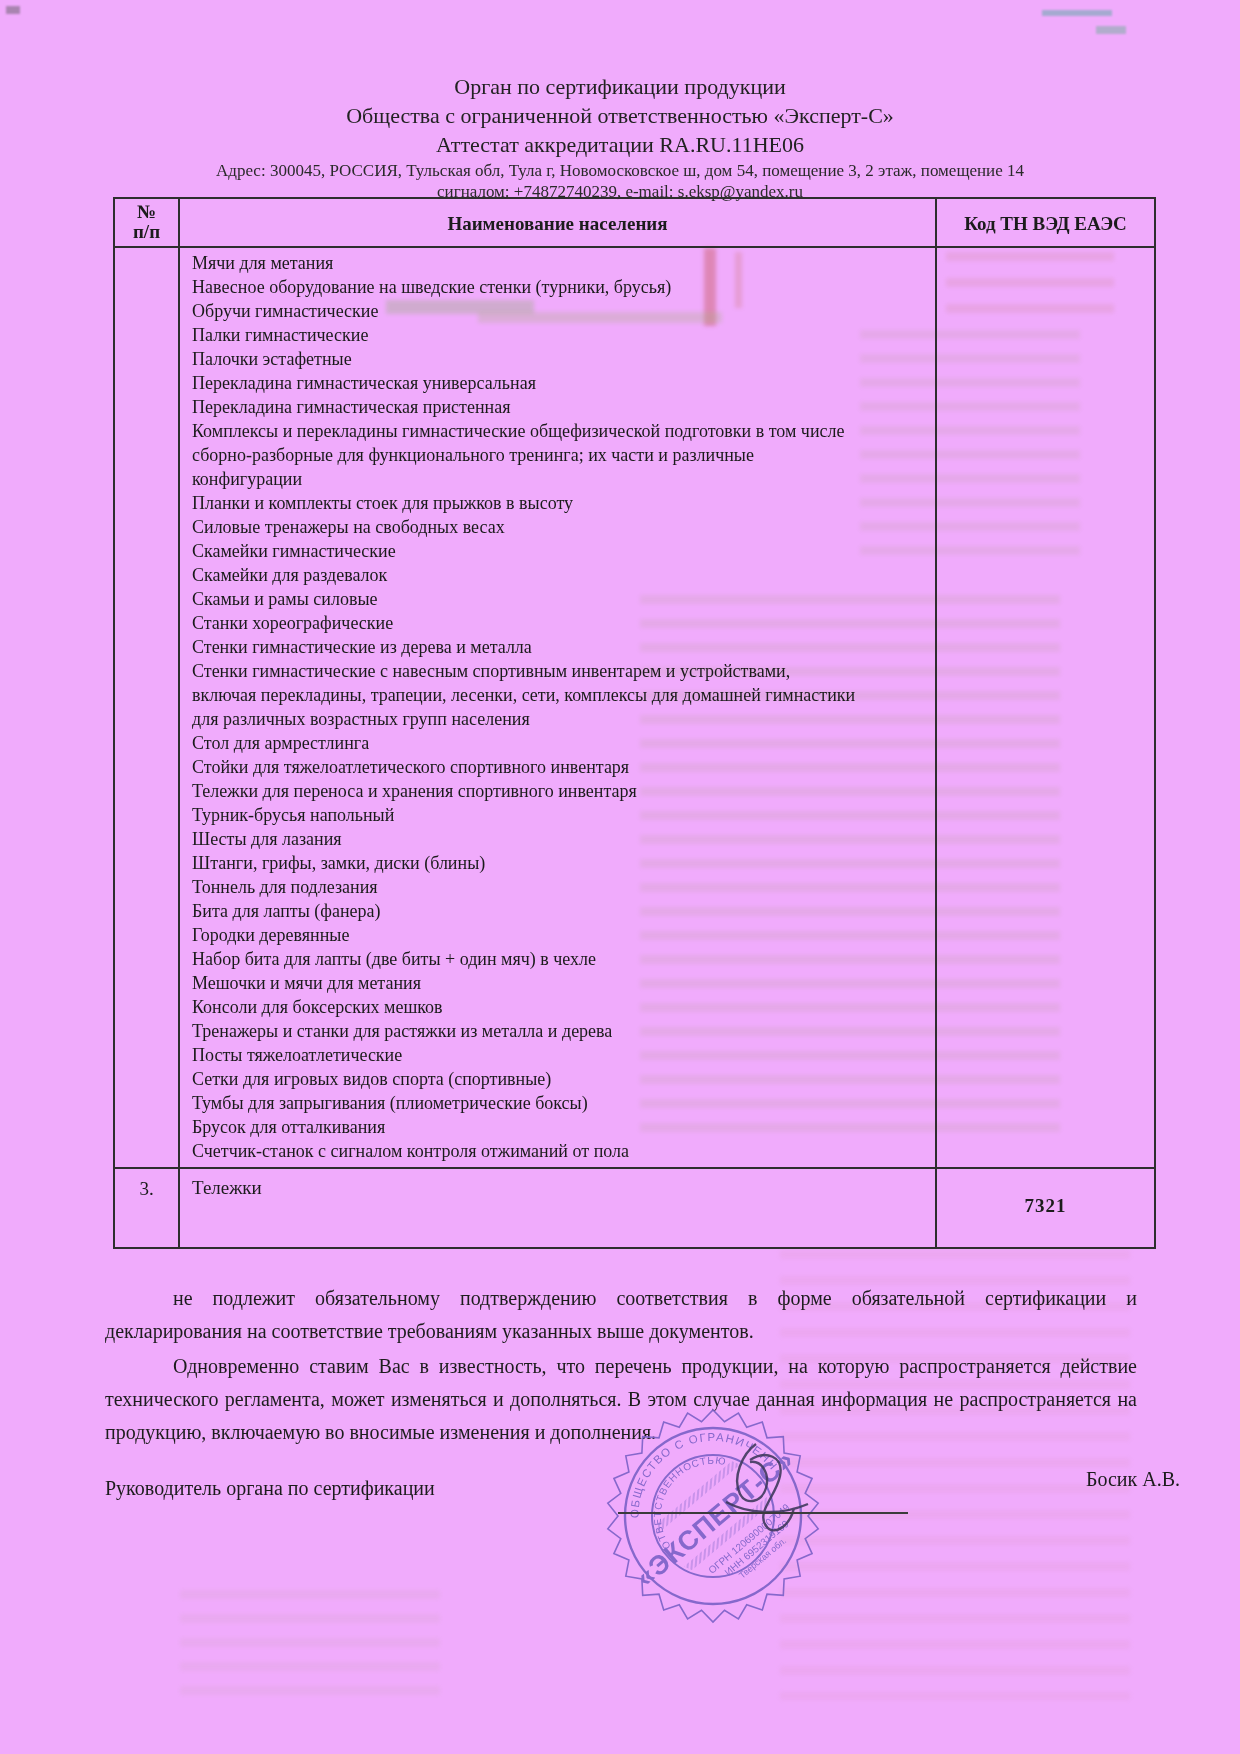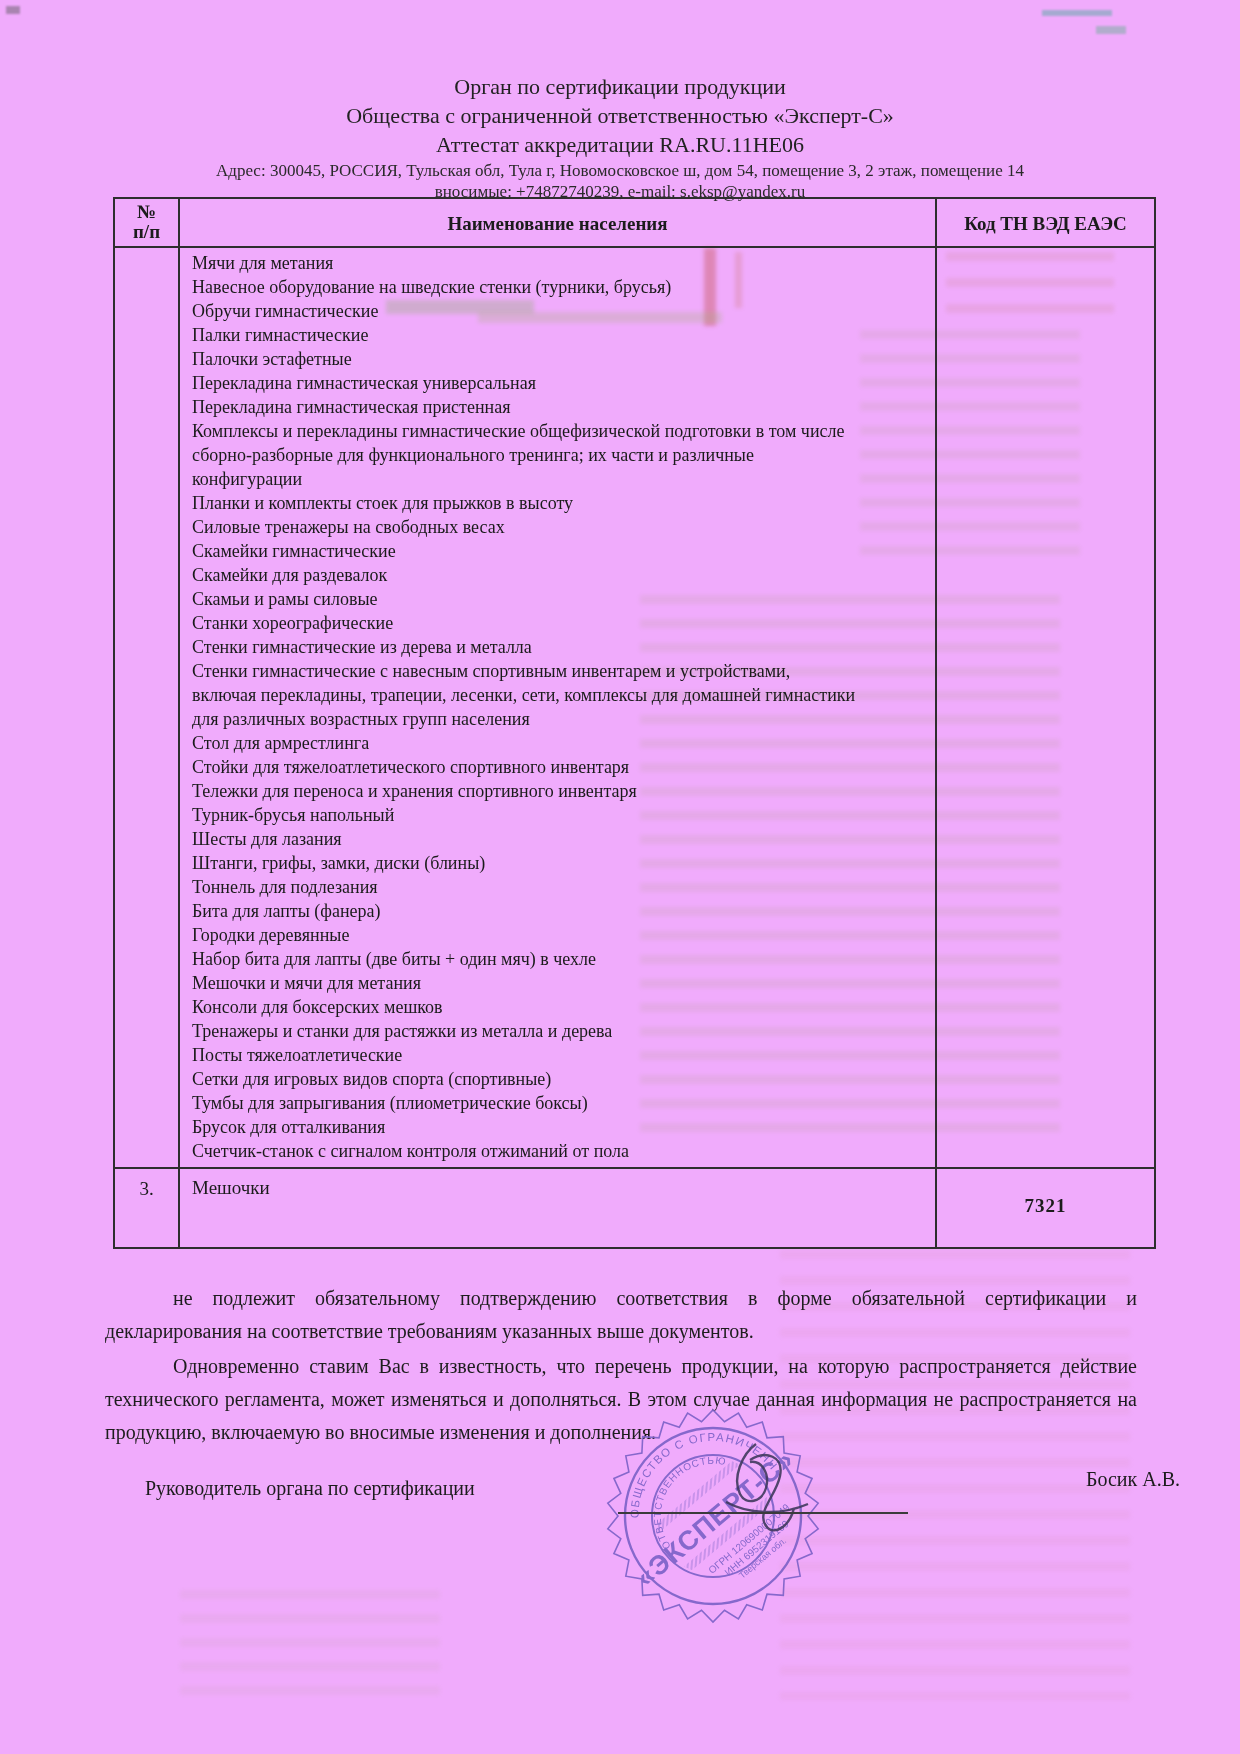--- a/index.html
+++ b/index.html
@@ -29,21 +29,21 @@
   .row3-num{font-size:19px;text-align:center;padding-top:9px;}
   .row3-name{font-size:19px;padding:8px 10px 8px 12px;height:78px;box-sizing:border-box;}
   .row3-code{font-size:19px;font-weight:bold;text-align:center;padding-top:26px;letter-spacing:1px;}
   
   .body-text{position:absolute;left:105px;top:1282px;width:1032px;z-index:3;}
   .body-text p{
     margin:0;font-size:20px;line-height:33px;text-align:justify;text-indent:68px;color:#1d1d1d;
   }
   .body-text p + p{margin-top:2px;}
   
-  .sig-label{position:absolute;left:105px;top:1477px;font-size:20px;z-index:3;margin-left:40px;}
+  .sig-label{position:absolute;left:105px;top:1477px;font-size:20px;z-index:3;}
   .sig-name{position:absolute;left:1086px;top:1468px;font-size:20px;z-index:3;text-align:right;}
   .sig-line{position:absolute;left:618px;top:1512px;width:290px;height:2px;background:#3b3b3b;z-index:5;}
   
   .stamp-wrap{position:absolute;left:598px;top:1402px;width:250px;height:240px;z-index:4;opacity:.92;}
   
   .artifact{position:absolute;z-index:1;pointer-events:none;}
   .blur1{filter:blur(1px);}  .blur2{filter:blur(2px);}
   .ghost-lines{background:repeating-linear-gradient(180deg,rgba(150,150,90,.9) 0 9px,transparent 9px 24px);}
   .ghost-pink{background:repeating-linear-gradient(180deg,rgba(210,140,160,.9) 0 9px,transparent 9px 26px);}
 </style>
@@ -63,21 +63,21 @@
   <div class="artifact blur2 ghost-lines" style="left:860px;top:330px;width:220px;height:230px;opacity:.12;"></div>
   <div class="artifact blur2 ghost-lines" style="left:640px;top:595px;width:420px;height:545px;opacity:.13;"></div>
   <div class="artifact blur2 ghost-pink" style="left:780px;top:1250px;width:350px;height:450px;opacity:.13;"></div>
   <div class="artifact blur2 ghost-lines" style="left:180px;top:1590px;width:260px;height:120px;opacity:.08;"></div>
 
   <div class="doc-header">
     <div class="h-line">Орган по сертификации продукции</div>
     <div class="h-line">Общества с ограниченной ответственностью «Эксперт-С»</div>
     <div class="h-line">Аттестат аккредитации RA.RU.11НЕ06</div>
     <div class="h-small">Адрес: 300045, РОССИЯ, Тульская обл, Тула г, Новомосковское ш, дом 54, помещение 3, 2 этаж, помещение 14</div>
-    <div class="h-small">вносимые: +74872740239, e-mail: s.eksp@yandex.ru</div>
+    <div class="h-small">сигналом: +74872740239, e-mail: s.eksp@yandex.ru</div>
   </div>
 
   <div class="products-table">
     <div class="cell th th-num">№
 п/п</div>
     <div class="cell th th-name">
         <span>Наименование населения</span>
       </div>
     <div class="cell th th-code last-col">
         <span>Код ТН ВЭД ЕАЭС</span>
@@ -116,21 +116,21 @@
 Тренажеры и станки для растяжки из металла и дерева
 Посты тяжелоатлетические
 Сетки для игровых видов спорта (спортивные)
 Тумбы для запрыгивания (плиометрические боксы)
 Брусок для отталкивания
 Счетчик-станок с сигналом контроля отжиманий от пола</div>
     </div>
     <div class="cell last-col"></div>
 
     <div class="cell last-row row3-num">3.</div>
-    <div class="cell last-row row3-name">Мешочки</div>
+    <div class="cell last-row row3-name">Тележки</div>
     <div class="cell last-col last-row row3-code">7321</div>
   </div>
 
   <div class="body-text">
     <p>не подлежит обязательному подтверждению соответствия в форме обязательной сертификации и декларирования на соответствие требованиям указанных выше документов.</p>
     <p>Одновременно ставим Вас в известность, что перечень продукции, на которую распространяется действие технического регламента, может изменяться и дополняться. В этом случае данная информация не распространяется на продукцию, включаемую во вносимые изменения и дополнения.</p>
   </div>
 
   <div class="sig-label">Руководитель органа по сертификации</div>
   <div class="sig-name">Босик А.В.</div>

